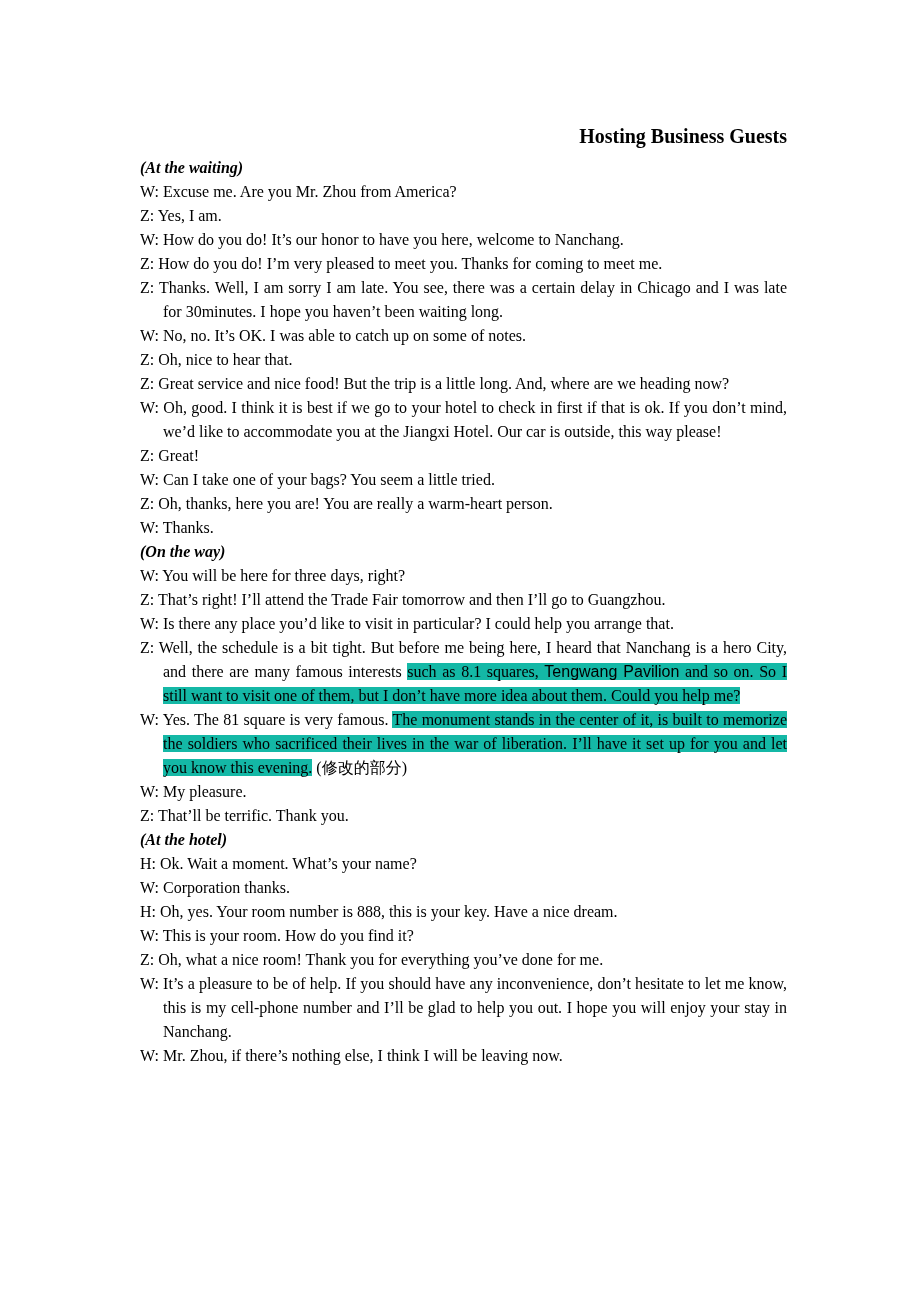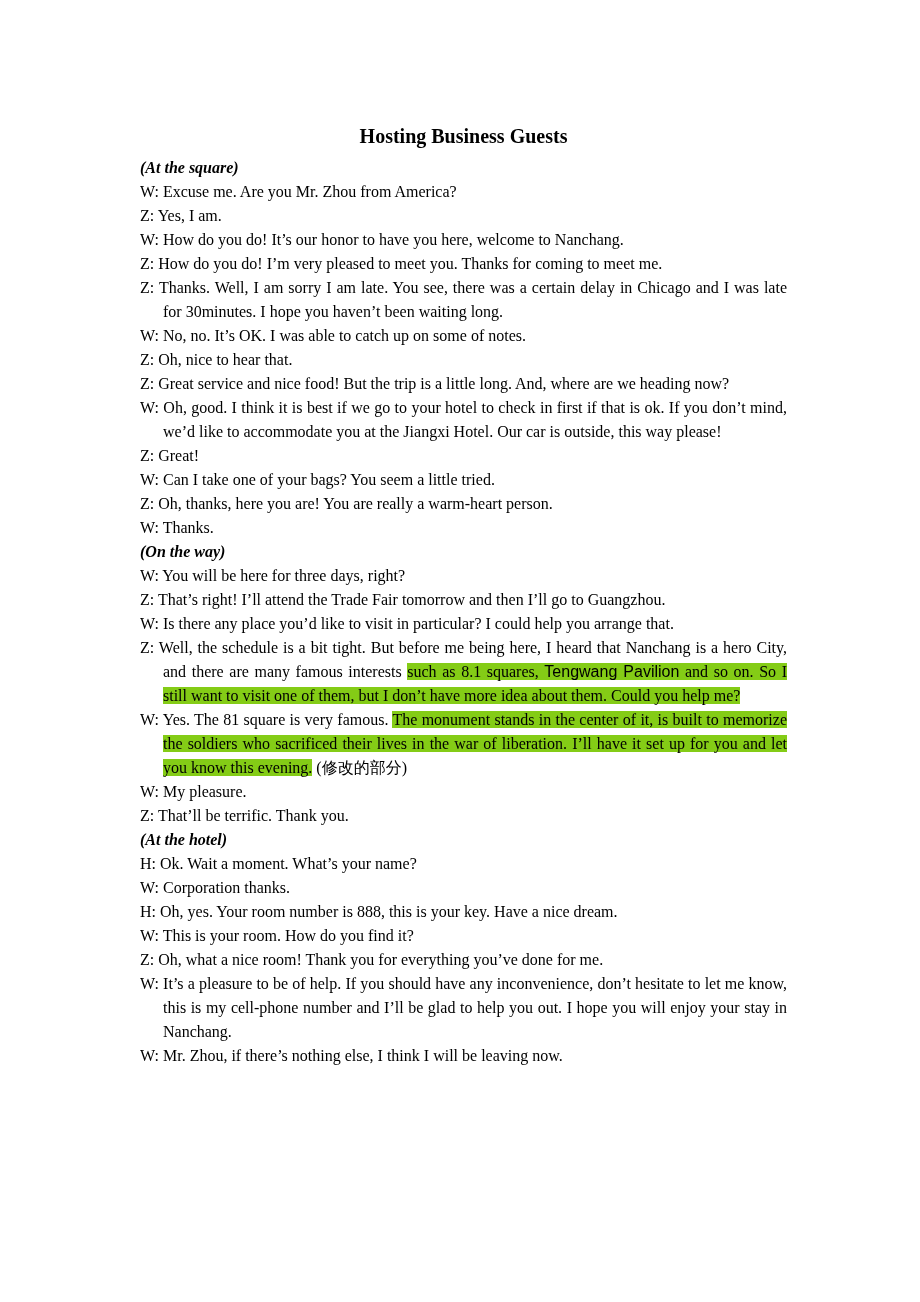--- a/index.html
+++ b/index.html
@@ -17,46 +17,46 @@
   }
   .doc {
     position: absolute;
     left: 140px; top: 124px;
     width: 647px;
   }
   .title {
     font-size: 20px;
     font-weight: bold;
     line-height: 24px;
-    text-align: center;
+    text-align: right;
     margin: 0 0 8px 0;
   }
   p.para {
     margin: 0;
     font-size: 16px;
     line-height: 24px;
     text-align: justify;
     padding-left: 23px;
     text-indent: -23px;
   }
   p.heading {
     font-weight: bold;
     font-style: italic;
   }
-  .hl { background: #84cc16; }
+  .hl { background: #14b8a6; }
   .sans { font-family: "Liberation Sans", sans-serif; }
 </style>
 </head>
 <body>
 
 <div class="page">
   <div class="doc">
     <h1 class="title">Hosting Business Guests</h1>
     <div>
-        <p class="para heading"><span>(At the square)</span></p>
+        <p class="para heading"><span>(At the waiting)</span></p>
         <p class="para"><span>W: Excuse me. Are you Mr. Zhou from America?</span></p>
         <p class="para"><span>Z: Yes, I am.</span></p>
         <p class="para"><span>W: How do you do! It’s our honor to have you here, welcome to Nanchang.</span></p>
         <p class="para"><span>Z: How do you do! I’m very pleased to meet you. Thanks for coming to meet me.</span></p>
         <p class="para"><span>Z: Thanks. Well, I am sorry I am late. You see, there was a certain delay in Chicago and I was late for 30minutes. I hope you haven’t been waiting long.</span></p>
         <p class="para"><span>W: No, no. It’s OK. I was able to catch up on some of notes.</span></p>
         <p class="para"><span>Z: Oh, nice to hear that.</span></p>
         <p class="para"><span>Z: Great service and nice food! But the trip is a little long. And, where are we heading now?</span></p>
         <p class="para"><span>W: Oh, good. I think it is best if we go to your hotel to check in first if that is ok. If you don’t mind, we’d like to accommodate you at the Jiangxi Hotel. Our car is outside, this way please!</span></p>
         <p class="para"><span>Z: Great!</span></p>

